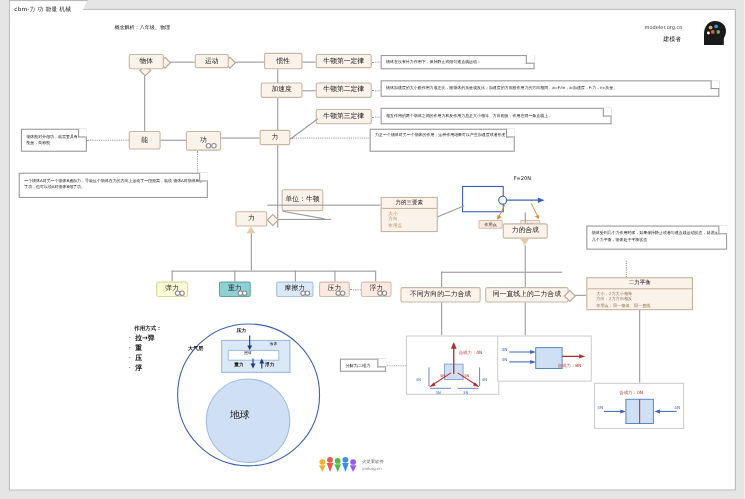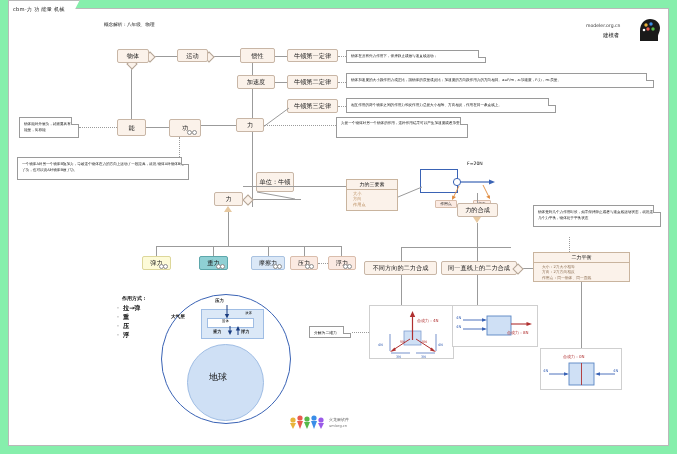--- a/index.html
+++ b/index.html
@@ -1,17 +1,17 @@
 <!DOCTYPE html>
 <html><head>
 <meta charset="utf-8">
 <style>
   html,body{margin:0;padding:0;background:#fff;}
   body{width:677px;height:454px;font-family:"DejaVu Sans","Liberation Sans",sans-serif;}
-  #page{position:relative;width:677px;height:454px;overflow:hidden;background:#86efac;}
+  #page{position:relative;width:677px;height:454px;overflow:hidden;background:#e5e5e5;}
   #canvas{position:absolute;left:8px;top:8px;width:661px;height:438px;border:1px solid #b9b9b9;background:#fff;box-sizing:border-box;}
   .tab{position:absolute;left:8px;top:0px;height:15px;padding:1px 14px 0 4px;background:#fff;border:1px solid #b9b9b9;border-bottom:none;
        font-size:5.2px;color:#222;line-height:14px;letter-spacing:.2px;white-space:nowrap;z-index:7;
        clip-path:polygon(0 0,100% 0,88% 100%,0 100%);}
   .abs{position:absolute;}
   
   .node{position:absolute;box-sizing:border-box;border:1px solid #c8b6a6;background:#fbf2ea;border-radius:2px;
         font-size:6.2px;color:#1a1a1a;display:flex;align-items:center;justify-content:center;text-align:center;line-height:1.15;}
   .node.sq{border-radius:1px;}
   .note{position:absolute;box-sizing:border-box;border:1px solid #9a9a9a;background:#fff;font-size:3.6px;color:#111;

